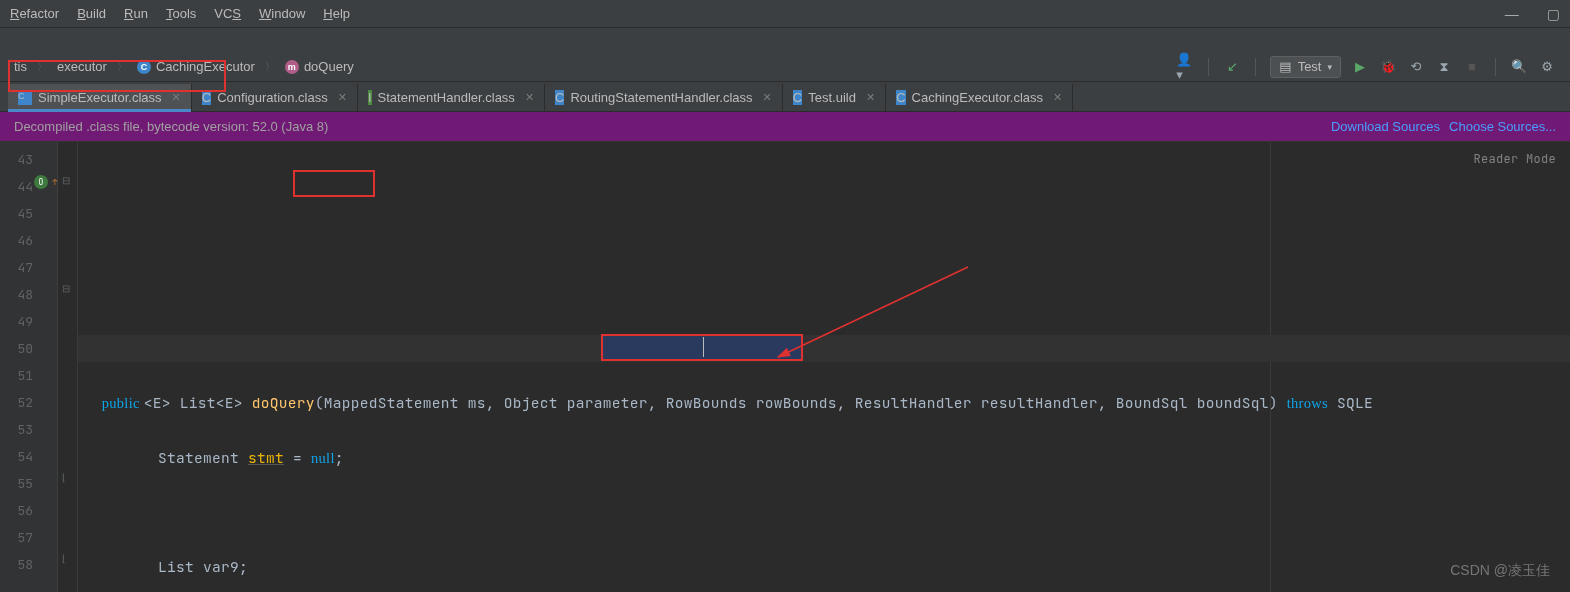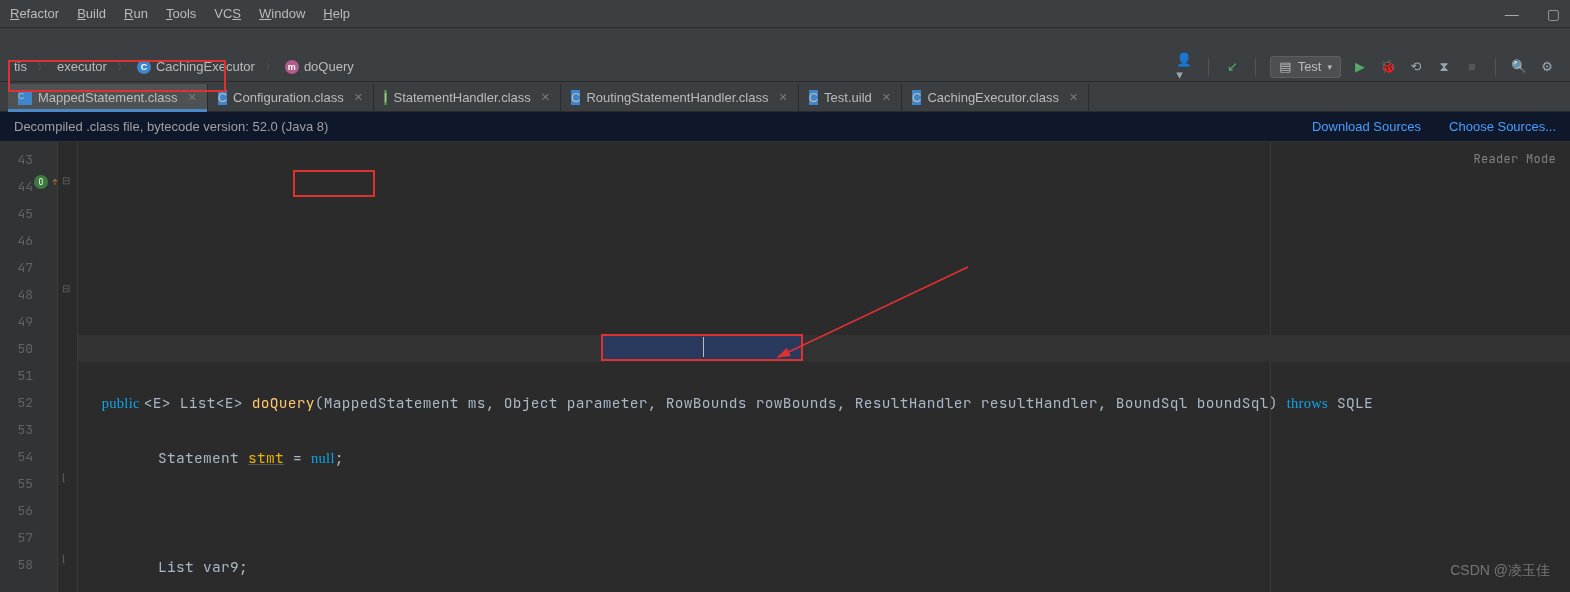--- a/index.html
+++ b/index.html
@@ -77,27 +77,27 @@
     content:"";position:absolute;left:0;right:0;bottom:-1px;height:3px;background:#4a88c7;
   }
   .red-box-active {
     position:absolute;
     border:2px solid #e03131;
     pointer-events:none;
   }
   
   .banner {
     height:30px;
-    background:#0f172a;
+    background:#701a75;
     border-bottom:1px solid #323232;
     display:flex;align-items:center;
     padding:0 14px;
     color:#a0a0a0;
   }
-  .banner .links{margin-left:auto;display:flex;gap:28px;}
+  .banner .links{margin-left:auto;display:flex;gap:9px;}
   .banner .links span{color:#4a9eff;cursor:pointer;}
   
   .editor {
     display:flex;
     background:#2b2b2b;
     position:relative;
     height:calc(100% - 28px - 30px - 30px - 30px);
   }
   .gutter {
     width:58px;
@@ -223,21 +223,21 @@
     <span class="tool-icon" style="color:#555">■</span>
     <span class="sep"></span>
     <span class="tool-icon">🔍</span>
     <span class="tool-icon">⚙</span>
   </div>
 </div>
 
 <div class="tabs">
   <div class="tab active">
     <span class="circle c-blue" style="width:14px;height:14px;font-size:9px">C</span>
-    <span>MappedStatement.class</span>
+    <span>SimpleExecutor.class</span>
     <span class="close">✕</span>
   </div>
   <div class="tab">
     <span class="circle c-blue">C</span>
     <span>Configuration.class</span>
     <span class="close">✕</span>
   </div>
   <div class="tab">
     <span class="circle c-green">I</span>
     <span>StatementHandler.class</span>

